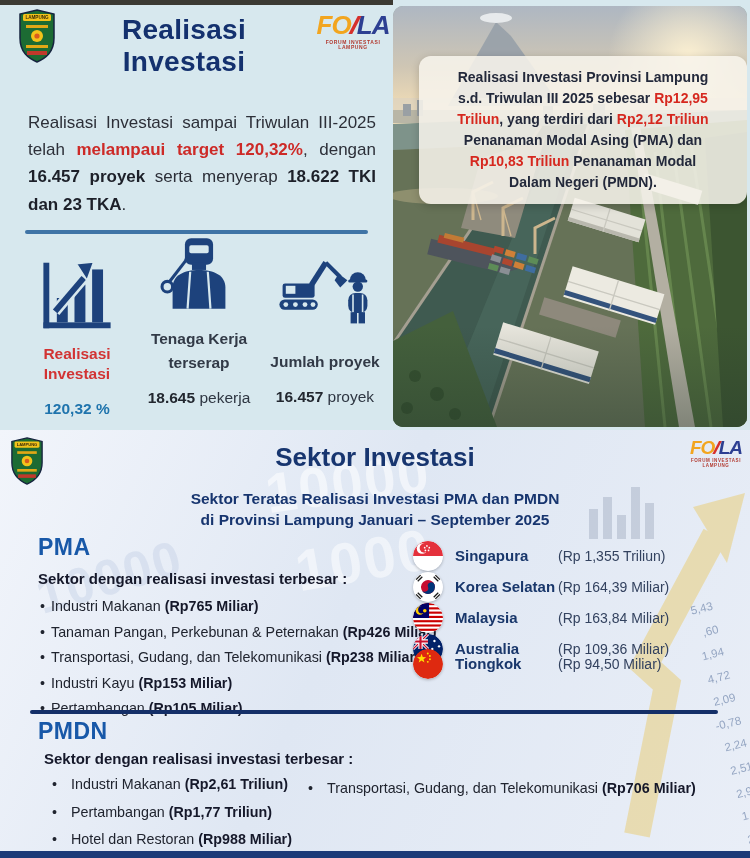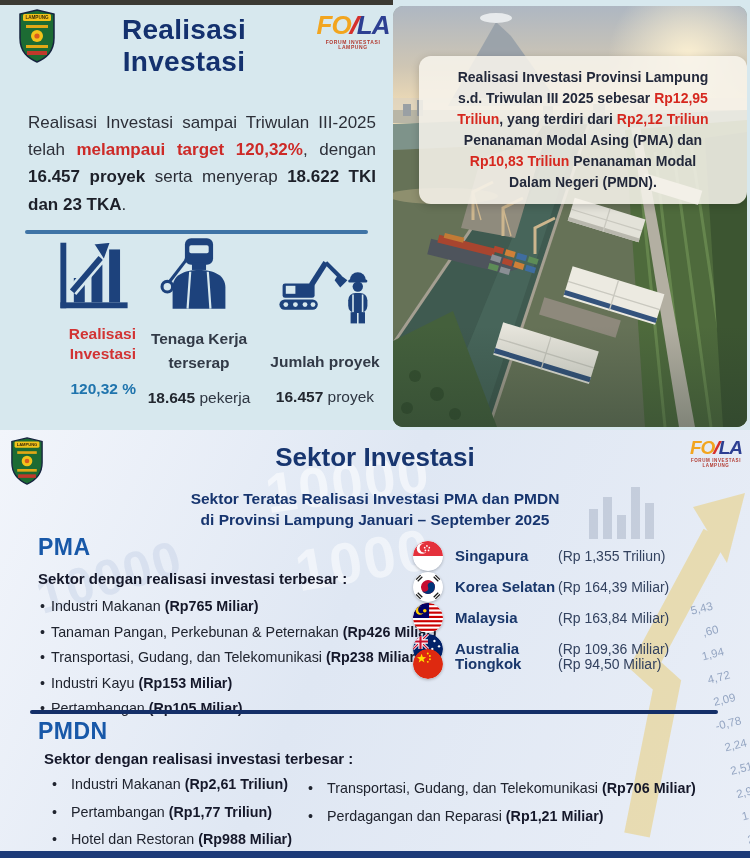--- a/index.html
+++ b/index.html
@@ -31,21 +31,21 @@
 
   .divider-top{position:absolute;left:25px;top:230px;width:343px;height:4px;background:#3f74a6;border-radius:2px;}
 
   .stat{position:absolute;text-align:center;}
   .stat-icon{display:block;margin:0 auto;}
   .stat-label{font-size:15.5px;font-weight:800;line-height:1.28;color:#323a47;}
   .stat-label.red-l{color:#d23333;}
   .stat-value{font-size:15.5px;color:#2e3642;margin-top:16px;}
   .stat-value b{font-weight:800;color:#22272f;}
   .stat-value.blue-v{color:#1f74ad;font-weight:800;}
-  .stat-1{left:18px;top:236px;width:118px;text-align:right;}
+  .stat-1{left:18px;top:256px;width:118px;}
   .stat-2{left:138px;top:233px;width:122px;}
   .stat-3{left:260px;top:252px;width:130px;}
   .stat-2 .stat-label{margin-top:4px;}
   .stat-3 .stat-label{font-weight:700;margin-top:14px;}
 
   
   .photo{position:absolute;left:393px;top:6px;width:354px;height:421px;border-radius:10px;
       overflow:hidden;background:#8fa198;}
   .photo svg{display:block;}
   .photo-overlay{position:absolute;left:26px;top:50px;width:270px;padding:11px 29px;
@@ -476,17 +476,16 @@
   <div class="blk-heading" style="left:38px;top:288px;">PMDN</div>
   <div class="blk-intro" style="left:44px;top:320px;">Sektor dengan realisasi investasi terbesar :</div>
 
   <div class="pmdn-col" style="left:52px;top:341px;">
     <div class="li"><span class="blt">•</span><span>Industri Makanan </span><b>(Rp2,61 Triliun)</b></div>
     <div class="li"><span class="blt">•</span><span>Pertambangan </span><b>(Rp1,77 Triliun)</b></div>
     <div class="li"><span class="blt">•</span><span>Hotel dan Restoran </span><b>(Rp988 Miliar)</b></div>
   </div>
   <div class="pmdn-col" style="left:308px;top:345px;width:420px;">
     <div class="li"><span class="blt">•</span><span>Transportasi, Gudang, dan Telekomunikasi </span><b>(Rp706 Miliar)</b></div>
-    <div class="li"><span class="blt">•</span><span>Perdagangan dan Reparasi </span><b>(Rp1,21 Miliar)</b></div>
   </div>
 </div>
 
 <div class="bottom-bar"></div>
 
 </body></html>

